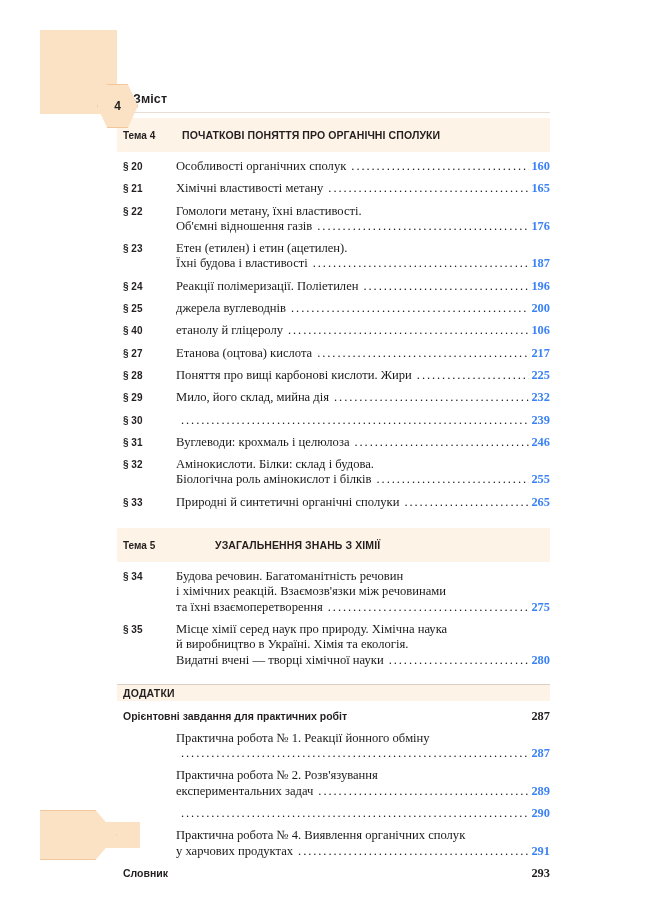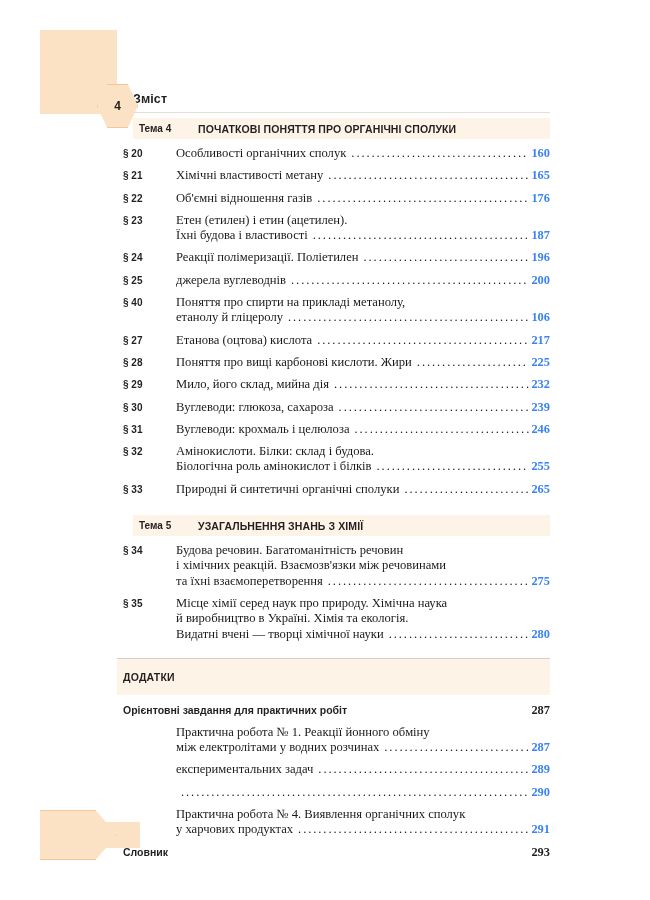--- a/index.html
+++ b/index.html
@@ -102,25 +102,24 @@
     left: 117px;
     top: 118px;
     width: 433px;
   }
 
   
   .theme-band {
     background: #fdf3e6;
     display: flex;
     align-items: center;
-    height: 21px;
+    height: 34px;
     padding: 0 0 0 6px;
     box-sizing: border-box;
     margin-bottom: 7px;
-    margin-left: 16px;
   }
   .theme-band .theme-label {
     font-family: "Liberation Sans", sans-serif;
     font-weight: bold;
     font-size: 10px;
     color: #231f20;
     width: 59px;
     flex: 0 0 59px;
   }
   .theme-band .theme-title {
@@ -176,31 +175,31 @@
   .toc-line .pg {
     flex: 0 0 auto;
     font-weight: bold;
     font-size: 12.4px;
     color: #3b82f6;
     text-align: right;
   }
 
   
   .gap-after { margin-bottom: 7px; }
-  .gap-theme { margin-top: 18px; }
+  .gap-theme { margin-top: 18px; gap: 33px; }
 
   
   .appendix-rule {
     height: 1px;
     background: #d9cfc4;
     margin: 16px 0 0 0;
   }
   .appendix-band {
     background: #fdf3e6;
-    height: 36px;
+    height: 16px;
     display: flex;
     align-items: center;
     padding-left: 6px;
     box-sizing: border-box;
     margin-bottom: 8px;
   }
   .appendix-band .t {
     font-family: "Liberation Sans", sans-serif;
     font-weight: bold;
     font-size: 10.5px;
@@ -276,20 +275,23 @@
           <div class="toc-line">
             <span class="txt">Хімічні властивості метану</span>
             <span class="dots">..........................................................................................</span>
             <span class="pg">165</span>
           </div>
         </div>
       </div>
       <div class="toc-row gap-after">
         <div class="toc-num">§ 22</div>
         <div class="toc-body">
+          <div class="toc-line plain">
+            <span class="txt">Гомологи метану, їхні властивості.</span>
+          </div>
           <div class="toc-line">
             <span class="txt">Об'ємні відношення газів</span>
             <span class="dots">..........................................................................................</span>
             <span class="pg">176</span>
           </div>
         </div>
       </div>
       <div class="toc-row gap-after">
         <div class="toc-num">§ 23</div>
         <div class="toc-body">
@@ -319,23 +321,20 @@
           <div class="toc-line">
             <span class="txt">джерела вуглеводнів</span>
             <span class="dots">..........................................................................................</span>
             <span class="pg">200</span>
           </div>
         </div>
       </div>
       <div class="toc-row gap-after">
         <div class="toc-num">§ 40</div>
         <div class="toc-body">
-          <div class="toc-line plain">
-            <span class="txt">Поняття про спирти на прикладі метанолу,</span>
-          </div>
           <div class="toc-line">
             <span class="txt">етанолу й гліцеролу</span>
             <span class="dots">..........................................................................................</span>
             <span class="pg">106</span>
           </div>
         </div>
       </div>
       <div class="toc-row gap-after">
         <div class="toc-num">§ 27</div>
         <div class="toc-body">
@@ -363,21 +362,20 @@
             <span class="txt">Мило, його склад, мийна дія</span>
             <span class="dots">..........................................................................................</span>
             <span class="pg">232</span>
           </div>
         </div>
       </div>
       <div class="toc-row gap-after">
         <div class="toc-num">§ 30</div>
         <div class="toc-body">
           <div class="toc-line">
-            <span class="txt">Вуглеводи: глюкоза, сахароза</span>
             <span class="dots">..........................................................................................</span>
             <span class="pg">239</span>
           </div>
         </div>
       </div>
       <div class="toc-row gap-after">
         <div class="toc-num">§ 31</div>
         <div class="toc-body">
           <div class="toc-line">
             <span class="txt">Вуглеводи: крохмаль і целюлоза</span>
@@ -455,26 +453,28 @@
     <span class="txt">Орієнтовні завдання для практичних робіт</span>
     <span class="dots"></span>
     <span class="pg">287</span>
   </div>
   <div class="pw-block" id="works-root">
       <div class="toc-body gap-after">
         <div class="toc-line plain">
           <span class="txt">Практична робота № 1. Реакції йонного обміну</span>
         </div>
         <div class="toc-line">
-          <span class="txt">між електролітами у водних розчинах</span>
           <span class="dots">..........................................................................................</span>
           <span class="pg">287</span>
         </div>
       </div>
       <div class="toc-body gap-after">
+        <div class="toc-line plain">
+          <span class="txt">Практична робота № 2. Розв'язування</span>
+        </div>
         <div class="toc-line">
           <span class="txt">експериментальних задач</span>
           <span class="dots">..........................................................................................</span>
           <span class="pg">289</span>
         </div>
       </div>
       <div class="toc-body gap-after">
         <div class="toc-line">
           <span class="dots">..........................................................................................</span>
           <span class="pg">290</span>

